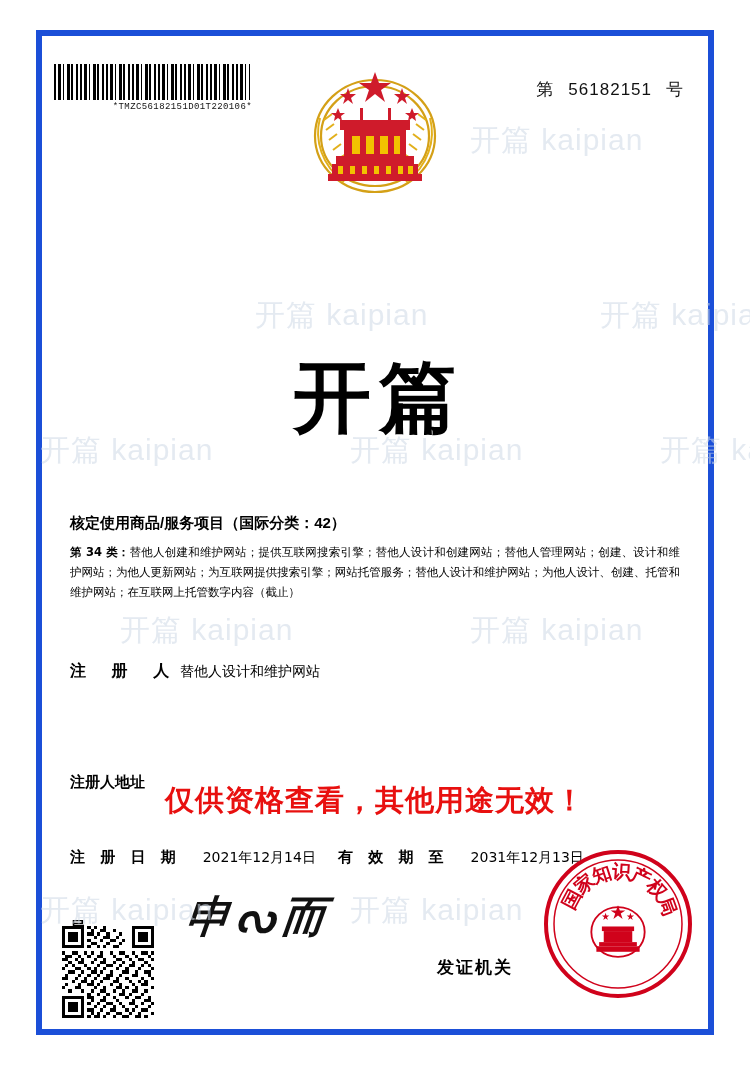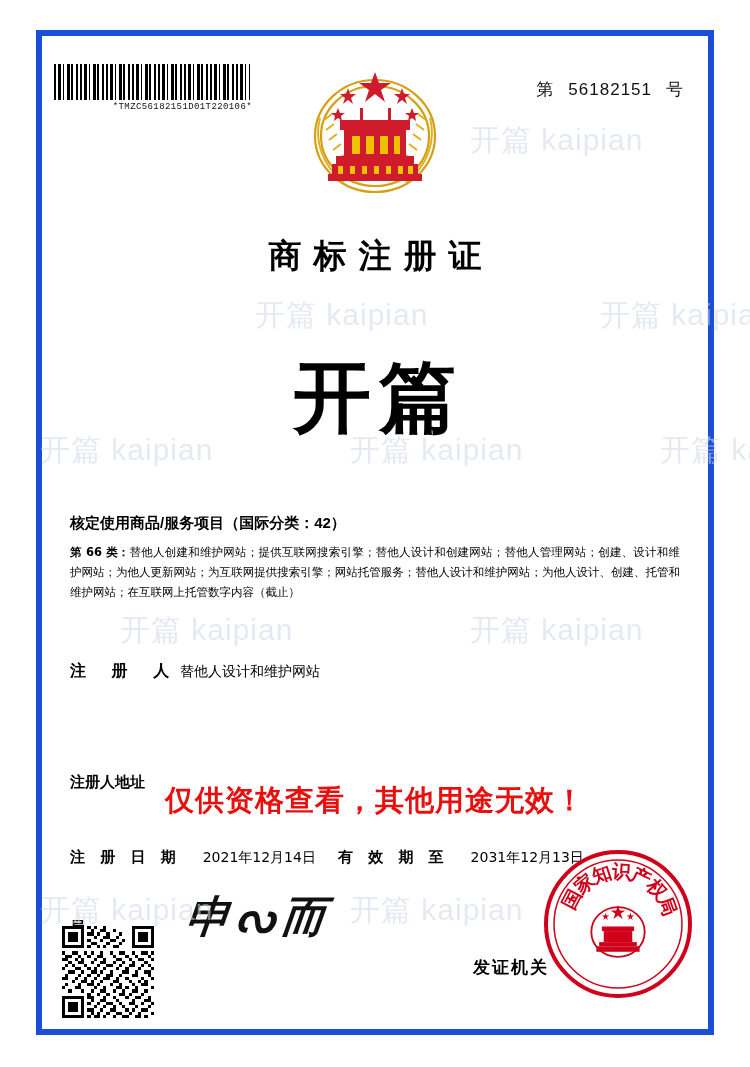--- a/index.html
+++ b/index.html
@@ -236,21 +236,20 @@
   }
 
   .issuer {
     position: absolute;
     left: 395px;
     top: 920px;
     font-family: "DejaVu Sans", sans-serif;
     font-weight: bold;
     font-size: 17px;
     letter-spacing: 2px;
-    margin-left: 36px;
   }
 
   
   .qr {
     position: absolute;
     left: 20px;
     top: 890px;
     width: 92px;
     height: 92px;
     background-color: #fff;
@@ -325,28 +324,27 @@
           </g>
           <rect x="28" y="116" width="94" height="7" fill="#cf1b2b"></rect>
         </g>
         <g fill="#cf1b2b">
           <rect x="60" y="50" width="3" height="14"></rect>
           <rect x="88" y="50" width="3" height="14"></rect>
         </g>
       </svg>
     </div>
 
-    <div class="cert-title">商标注册证</div>
 
     <div class="mark-text">开篇</div>
 
     <div class="field goods-heading label-bold">核定使用商品/服务项目（国际分类：42）</div>
 
     <div class="field goods-body">
-      <b>第 66 类：</b><span>替他人创建和维护网站；提供互联网搜索引擎；替他人设计和创建网站；替他人管理网站；创建、设计和维护网站；为他人更新网站；为互联网提供搜索引擎；网站托管服务；替他人设计和维护网站；为他人设计、创建、托管和维护网站；在互联网上托管数字内容（截止）</span>
+      <b>第 34 类：</b><span>替他人创建和维护网站；提供互联网搜索引擎；替他人设计和创建网站；替他人管理网站；创建、设计和维护网站；为他人更新网站；为互联网提供搜索引擎；网站托管服务；替他人设计和维护网站；为他人设计、创建、托管和维护网站；在互联网上托管数字内容（截止）</span>
     </div>
 
     <div class="field registrant-row">
       <span class="lbl">注 册 人</span>
       <span class="val">替他人设计和维护网站</span>
     </div>
 
     <div class="field address-row">
       <span class="lbl">注册人地址</span>
     </div>

